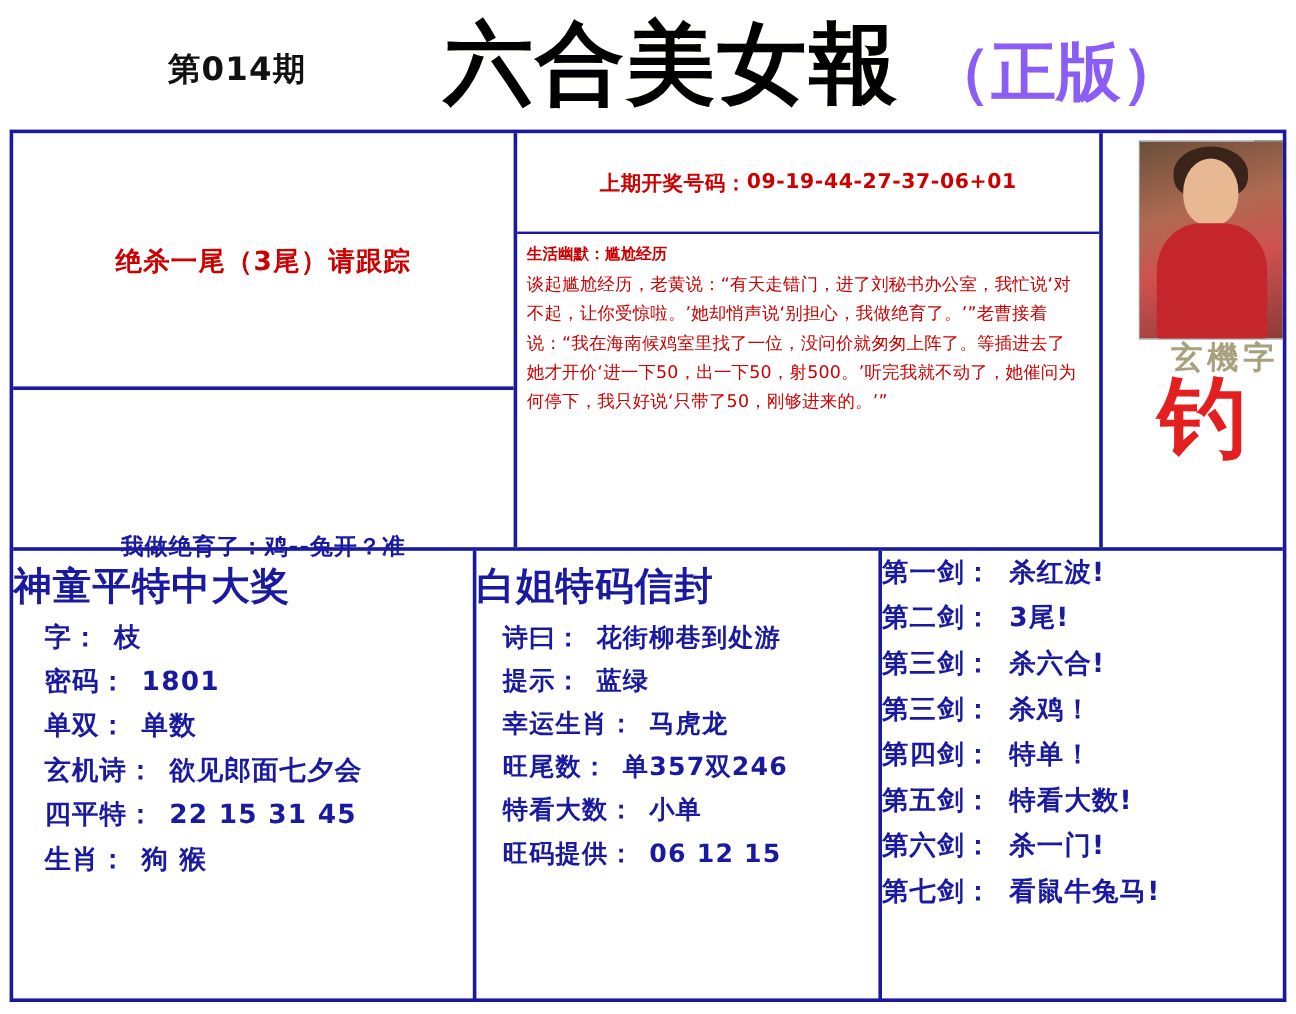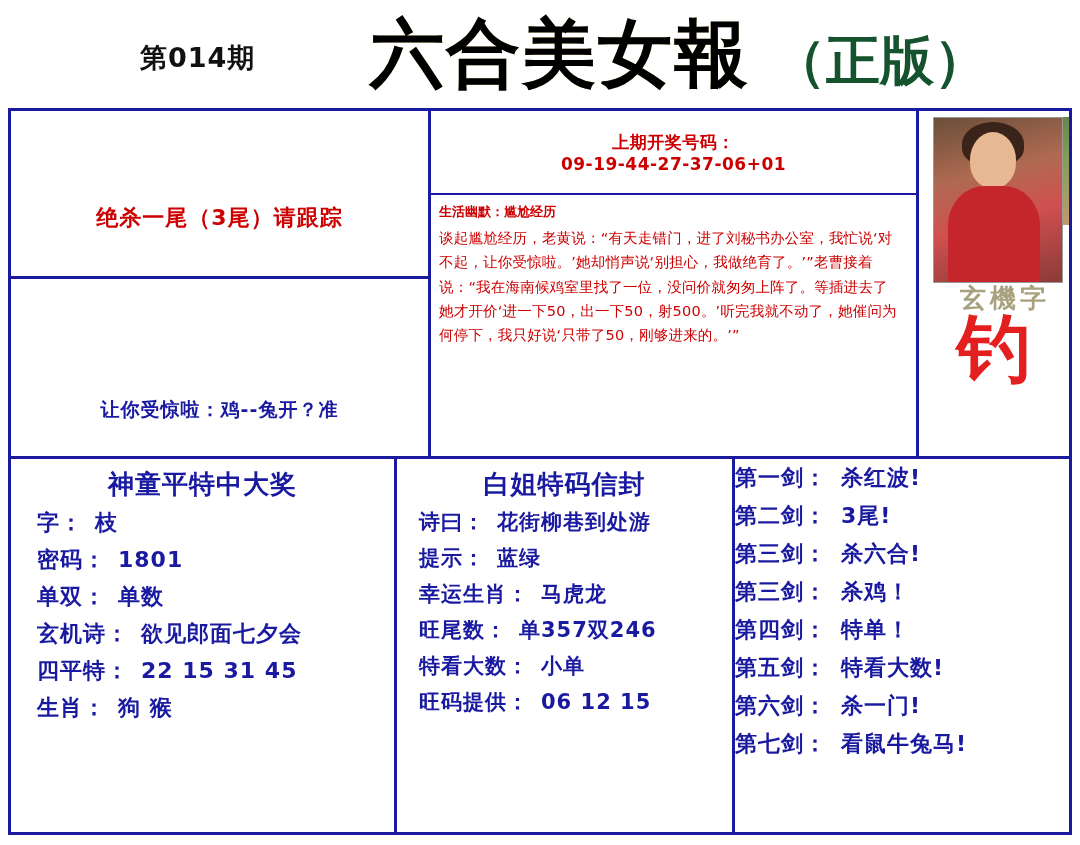--- a/index.html
+++ b/index.html
@@ -53,21 +53,21 @@
     background-clip: text;
     color: #b9a24a;
     -webkit-text-fill-color: transparent;
     text-shadow: 0 0 0 #000;
     line-height: 1;
     font-family: "DejaVu Sans", "Liberation Sans", sans-serif;
   }
   .title-suffix {
     font-size: 54px;
     font-weight: bold;
-    color: #14532d;
+    color: #8b5cf6;
     margin-left: 10px;
     line-height: 1;
   }
 
   
   .frame {
     position: absolute;
     left: 8px;
     top: 108px;
     width: 1064px;
@@ -84,21 +84,21 @@
     height: 345px;
     display: flex;
   }
   .tb-left {
     width: 420px;
     border-right: 3px solid #1a1aa0;
     box-sizing: border-box;
     position: relative;
   }
   .tb-left-top {
-    height: 168px;
+    height: 214px;
     border-bottom: 3px solid #1a1aa0;
     box-sizing: border-box;
     position: relative;
   }
   .kill-tail {
     position: absolute;
     left: 0; right: 0;
     top: 92px;
     text-align: center;
     font-size: 22px;
@@ -133,21 +133,20 @@
     box-sizing: border-box;
     display: flex;
     align-items: center;
     justify-content: center;
     font-size: 17px;
     font-weight: bold;
     color: #cc0000;
     letter-spacing: 0.5px;
     padding: 0 6px;
     text-align: center;
-    flex-direction: column;
   }
   .joke-box {
     padding: 8px 18px 4px 8px;
     box-sizing: border-box;
   }
   .joke-title {
     font-size: 13px;
     color: #cc0000;
     font-weight: bold;
     margin-bottom: 5px;
@@ -156,20 +155,21 @@
     font-size: 14.5px;
     color: #cc0000;
     line-height: 1.68;
     letter-spacing: 0.2px;
   }
 
   .tb-right {
     flex: 1;
     position: relative;
     overflow: hidden;
+    margin-left: 16px;
   }
   .photo {
     position: absolute;
     left: 14px;
     top: 6px;
     width: 128px;
     height: 164px;
     border: 1px solid #999;
     background: linear-gradient(165deg, #6a4f3a 0%, #b06a52 35%, #d05050 60%, #8a3b38 100%);
     overflow: hidden;
@@ -239,22 +239,21 @@
   }
   .col {
     box-sizing: border-box;
     position: relative;
   }
   .col-a { width: 386px; border-right: 3px solid #1a1aa0; padding: 8px 0 0 0; }
   .col-b { width: 338px; border-right: 3px solid #1a1aa0; padding: 8px 0 0 0; }
   .col-c { flex: 1; padding: 8px 0 0 0; }
 
   .col-head {
-    text-align: center;
-    font-size: 26px;
+    font-size: 32px;
     font-weight: bold;
     color: #1a1aa0;
     margin-bottom: 10px;
     letter-spacing: 1px;
   }
   .kv {
     font-size: 22px;
     color: #1a1aa0;
     font-weight: bold;
     line-height: 1;
@@ -289,21 +288,21 @@
 
   <div class="frame">
 
     <div class="top-band">
 
       <div class="tb-left">
         <div class="tb-left-top">
           <div class="kill-tail">绝杀一尾（3尾）请跟踪</div>
         </div>
         <div class="tb-left-bot">
-          <div class="kill-zodiac">让你受惊啦：鸡--兔开？准</div>
+          <div class="kill-zodiac">我做绝育了：鸡--兔开？准</div>
         </div>
       </div>
 
       <div class="tb-mid">
         <div class="draw-row">
           <span>上期开奖号码：</span>
           <span>09-19-44-27-37-06+01</span>
         </div>
         <div class="joke-box">
           <div class="joke-title">生活幽默：尴尬经历</div>

